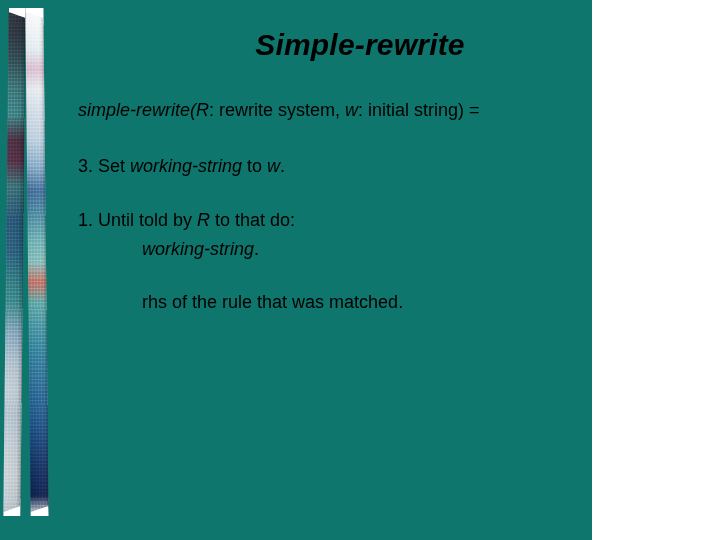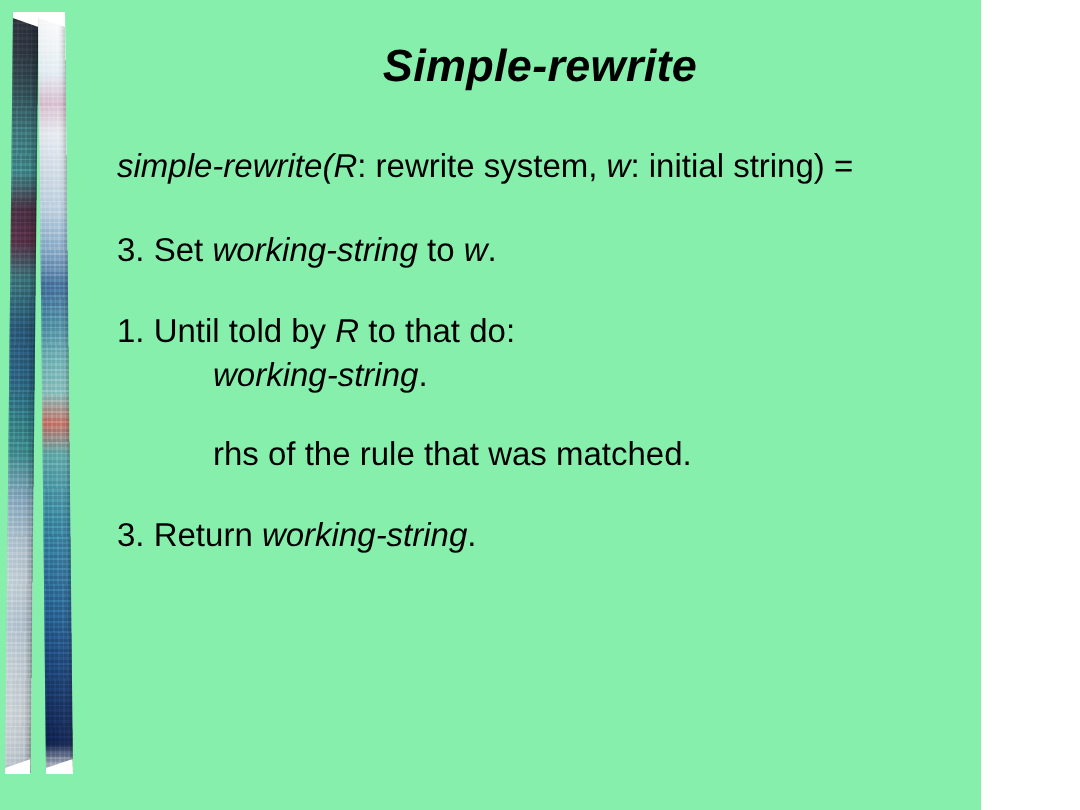--- a/index.html
+++ b/index.html
@@ -6,23 +6,23 @@
   html, body {
     margin: 0;
     padding: 0;
     background: #ffffff;
   }
   body {
     font-family: "Liberation Sans", sans-serif;
   }
   #slide {
     position: relative;
-    width: 654px;
+    width: 592px;
     height: 540px;
-    background: #86efac;
+    background: #0f766e;
     overflow: hidden;
   }
 
   
   #ribbon-group {
     position: absolute;
     left: 0;
     top: 0;
     width: 60px;
     height: 540px;
@@ -140,21 +140,21 @@
     color: #000000;
     letter-spacing: 0.2px;
     white-space: nowrap;
   }
   #body-block {
     position: absolute;
     left: 78px;
     top: 96px;
     width: 616px;
     color: #000000;
-    font-size: 22px;
+    font-size: 18px;
     line-height: 29px;
   }
   .para {
     margin: 0;
   }
   .gap-lg { height: 27px; }
   .gap-md { height: 25px; }
   .gap-sm { height: 24px; }
   .indent {
     padding-left: 64px;
@@ -194,16 +194,15 @@
 
     <p class="para indent"><span class="it">working-string</span><span>.</span></p>
 
     <div class="gap-sm"></div>
 
 
     <p class="para indent">rhs of the rule that was matched.</p>
 
     <div class="gap-md"></div>
 
-    <p class="para"><span>3. Return </span><span class="it">working-string</span><span>.</span></p>
 
   </div>
 </div>
 
 </body></html>

